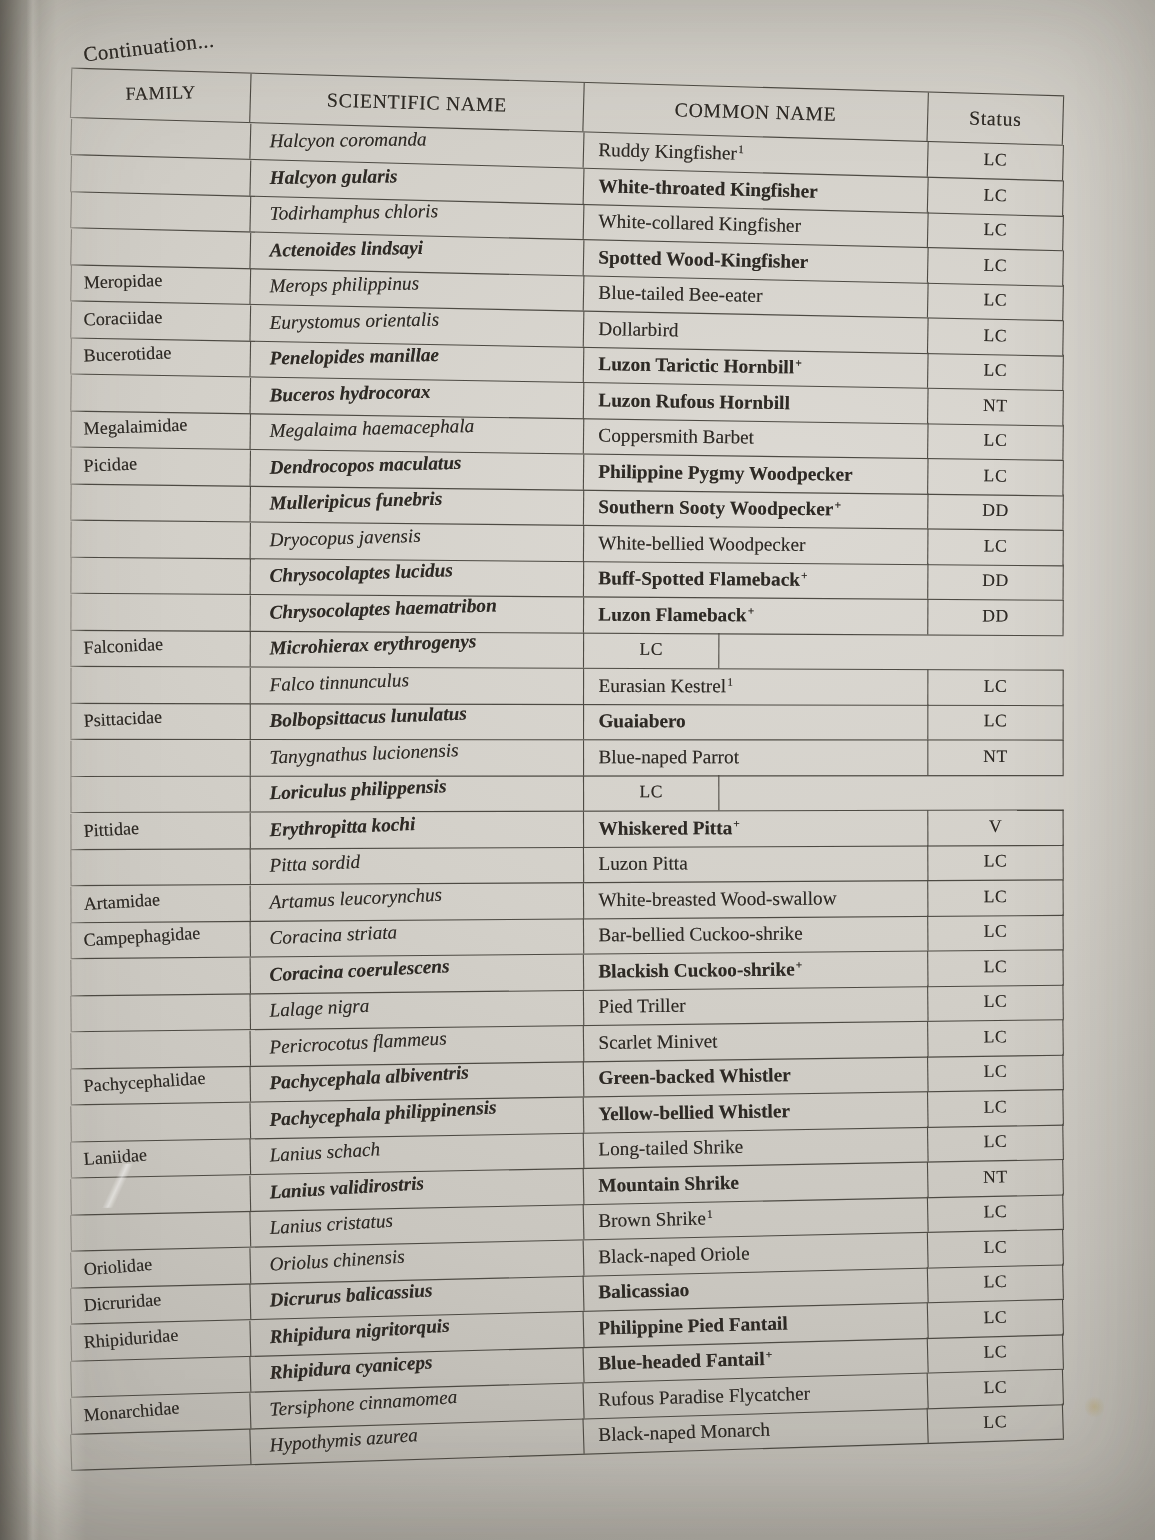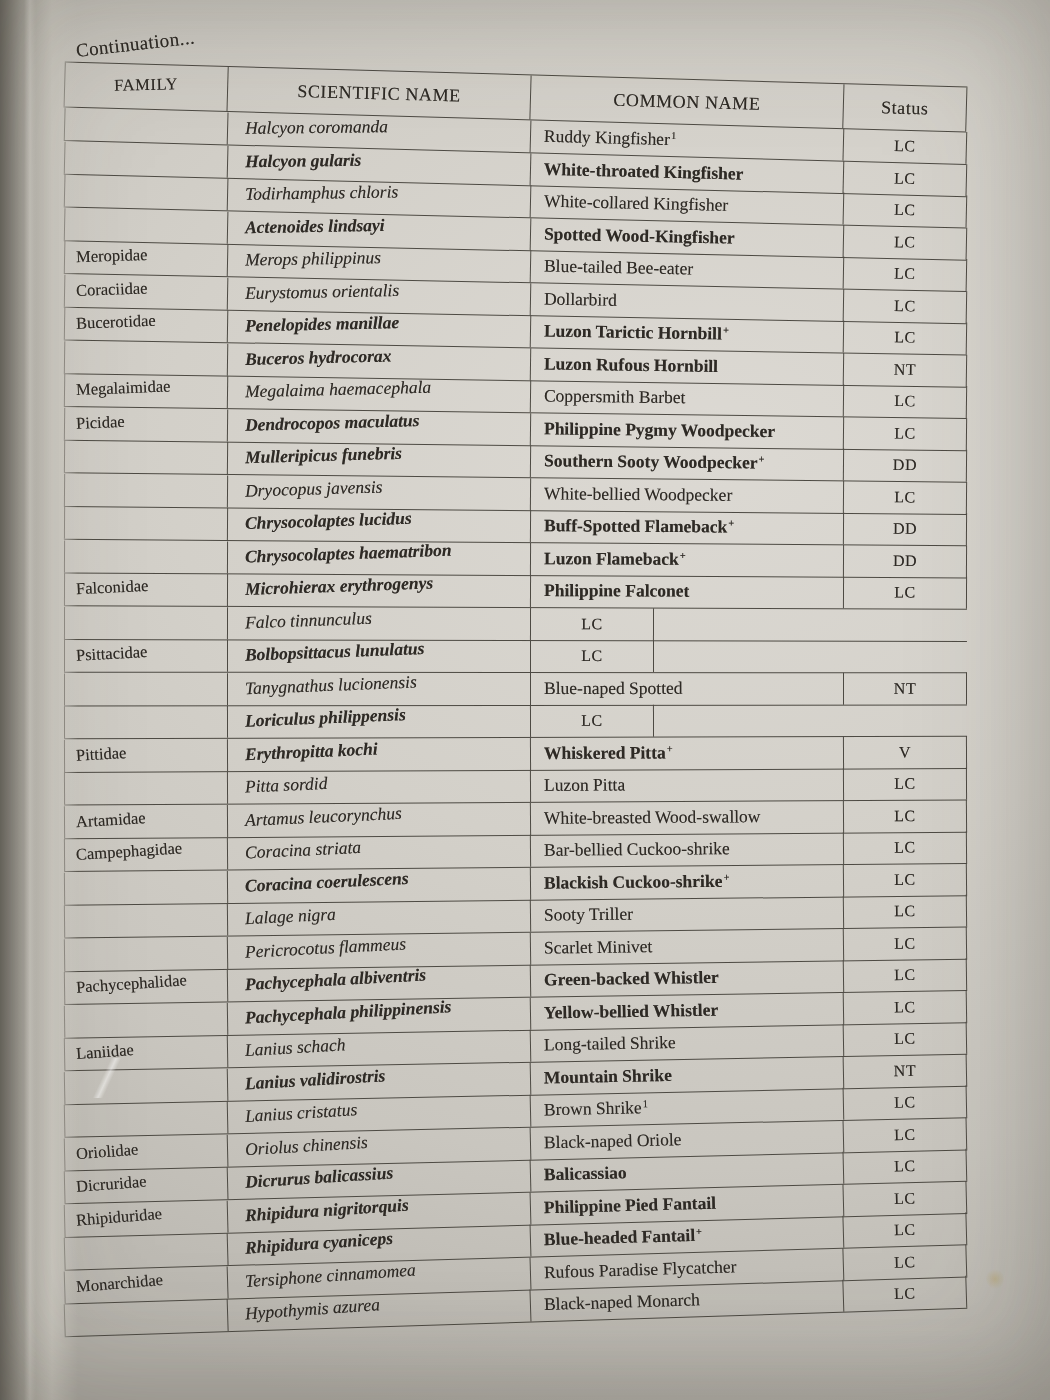--- a/index.html
+++ b/index.html
@@ -286,54 +286,57 @@
             <span class="txt status-txt">DD</span>
           </div>
         </div>
         <div class="row bold" style="transform: rotate(0.22deg);">
           <div class="cell c-family">
             <span class="txt fam-txt">Falconidae</span>
           </div>
           <div class="cell c-sci">
             <span class="txt sci-txt">Microhierax erythrogenys</span>
           </div>
-          <div class="cell c-common">
-            <span class="txt common-txt">Philippine Falconet</span>
-          </div>
           <div class="cell c-status">
             <span class="txt status-txt">LC</span>
           </div>
         </div>
         <div class="row" style="transform: rotate(0.13deg);">
           <div class="cell c-family"></div>
           <div class="cell c-sci">
             <span class="txt sci-txt">Falco tinnunculus</span>
           </div>
+          <div class="cell c-common">
+            <span class="txt common-txt">Eurasian Kestrel<sup class="mark">1</sup></span>
+          </div>
           <div class="cell c-status">
             <span class="txt status-txt">LC</span>
           </div>
         </div>
         <div class="row bold" style="transform: rotate(0.04deg);">
           <div class="cell c-family">
             <span class="txt fam-txt">Psittacidae</span>
           </div>
           <div class="cell c-sci">
             <span class="txt sci-txt">Bolbopsittacus lunulatus</span>
           </div>
+          <div class="cell c-common">
+            <span class="txt common-txt">Guaiabero</span>
+          </div>
           <div class="cell c-status">
             <span class="txt status-txt">LC</span>
           </div>
         </div>
         <div class="row" style="transform: rotate(-0.05deg);">
           <div class="cell c-family"></div>
           <div class="cell c-sci">
             <span class="txt sci-txt">Tanygnathus lucionensis</span>
           </div>
           <div class="cell c-common">
-            <span class="txt common-txt">Blue-naped Spotted</span>
+            <span class="txt common-txt">Blue-naped Parrot</span>
           </div>
           <div class="cell c-status">
             <span class="txt status-txt">NT</span>
           </div>
         </div>
         <div class="row bold" style="transform: rotate(-0.15deg);">
           <div class="cell c-family"></div>
           <div class="cell c-sci">
             <span class="txt sci-txt">Loriculus philippensis</span>
           </div>
@@ -406,21 +409,21 @@
           <div class="cell c-status">
             <span class="txt status-txt">LC</span>
           </div>
         </div>
         <div class="row" style="transform: rotate(-0.7deg);">
           <div class="cell c-family"></div>
           <div class="cell c-sci">
             <span class="txt sci-txt">Lalage nigra</span>
           </div>
           <div class="cell c-common">
-            <span class="txt common-txt">Sooty Triller</span>
+            <span class="txt common-txt">Pied Triller</span>
           </div>
           <div class="cell c-status">
             <span class="txt status-txt">LC</span>
           </div>
         </div>
         <div class="row" style="transform: rotate(-0.79deg);">
           <div class="cell c-family"></div>
           <div class="cell c-sci">
             <span class="txt sci-txt">Pericrocotus flammeus</span>
           </div>

